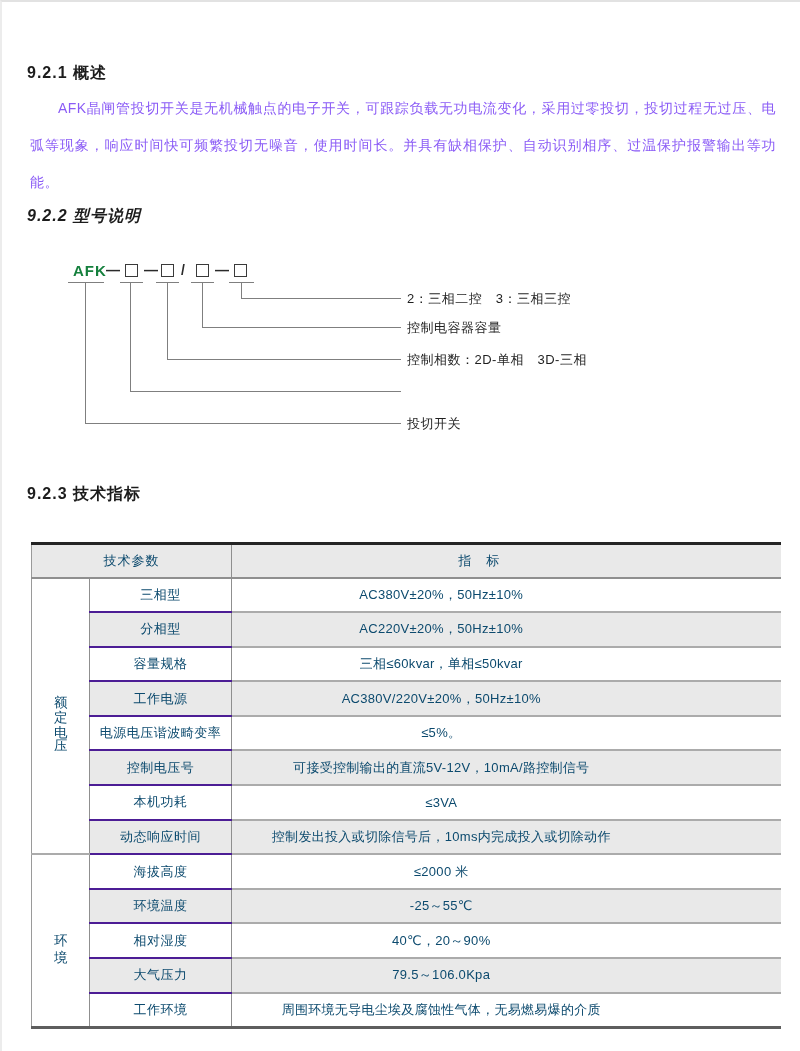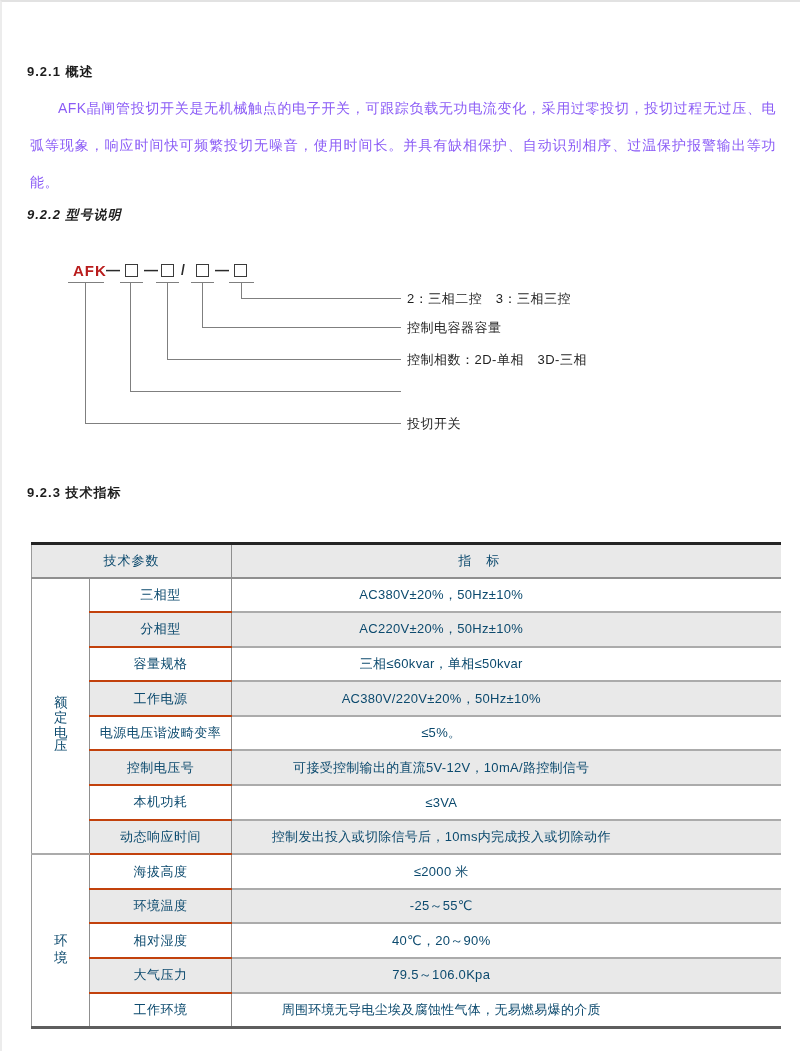--- a/index.html
+++ b/index.html
@@ -13,34 +13,34 @@
     position:absolute; inset:0; background:#fff;
     border-top:2px solid #e2e2e2; border-left:2px solid #ececec;
   }
   
   .doc-title {
     position:absolute; left:25px; top:14px;
     font-size:17px; font-weight:bold; letter-spacing:0.5px;
   }
   .sec-heading {
     position:absolute; left:25px;
-    font-size:13px; font-weight:bold; letter-spacing:1px;
+    font-size:16px; font-weight:bold; letter-spacing:1px;
   }
   #h-overview { top:61px; }
   #h-model   { top:204px;font-style:italic; }
   #h-specs   { top:482px; }
   
   .overview-text {
     position:absolute; left:28px; top:88px; width:746px;
     font-size:14px; line-height:37px; text-align:justify;
     text-indent:2em; letter-spacing:0.4px; color:#8b5cf6;
   }
   
   .diagram { position:absolute; left:0; top:255px; width:800px; height:185px; }
-  .diagram .code-item { position:absolute; top:5px; font-size:15px; font-weight:600; color:#b91c1c; }
+  .diagram .code-item { position:absolute; top:5px; font-size:15px; font-weight:600; color:#15803d; }
   .diagram .code-prefix { left:71px; letter-spacing:1px; }
   .sep { position:absolute; top:5px; font-size:14px; color:#2a2a2a; font-weight:600; }
   #sep1 { left:104px; } #sep2 { left:142px; } #sep3 { left:179px; } #sep4 { left:213px; }
   .code-box {
     position:absolute; top:7px; width:13px; height:13px;
     border:1.6px solid #3a3a3a; background:#fff;
   }
   #box1 { left:123px; } #box2 { left:159px; } #box3 { left:194px; } #box4 { left:232px; }
   .tbar { position:absolute; top:25px; height:0; border-top:1.6px solid #7f7f7f; }
   #tbar-afk { left:66px; width:36px; }
@@ -74,21 +74,21 @@
     font-weight:normal; font-size:13px; color:#0c4a6e; vertical-align:middle;
   }
   tr.shade td, tr.shade th { background:#e9e9e9; }
   th.h-param { text-align:center; border-bottom:2px solid #8f8f8f; border-right:1.5px solid #8f8f8f; letter-spacing:1px; }
   th.h-value { text-align:center; border-bottom:2px solid #8f8f8f; padding-right:54px; letter-spacing:1px; }
   td.group-cell { text-align:center; border-right:1.5px solid #8f8f8f; border-top:2px solid #ababab; background:#fff !important; }
   td.group-cell span {
     writing-mode:vertical-lr; text-orientation:upright;
     letter-spacing:15px; font-size:13.5px; display:inline-block; line-height:1;
   }
-  td.p { text-align:center; border-right:1.5px solid #8f8f8f; border-top:2px solid #c2410c; letter-spacing:0.5px; }
+  td.p { text-align:center; border-right:1.5px solid #8f8f8f; border-top:2px solid #4c1d95; letter-spacing:0.5px; }
   td.v { text-align:center; border-top:2px solid #ababab; padding-right:130px; letter-spacing:0.3px; }
 </style>
 </head>
 <body>
 
 <div class="page">
 
 
   <div class="sec-heading" id="h-overview">9.2.1 概述</div>
   <p class="overview-text">AFK晶闸管投切开关是无机械触点的电子开关，可跟踪负载无功电流变化，采用过零投切，投切过程无过压、电弧等现象，响应时间快可频繁投切无噪音，使用时间长。并具有缺相保护、自动识别相序、过温保护报警输出等功能。</p>

